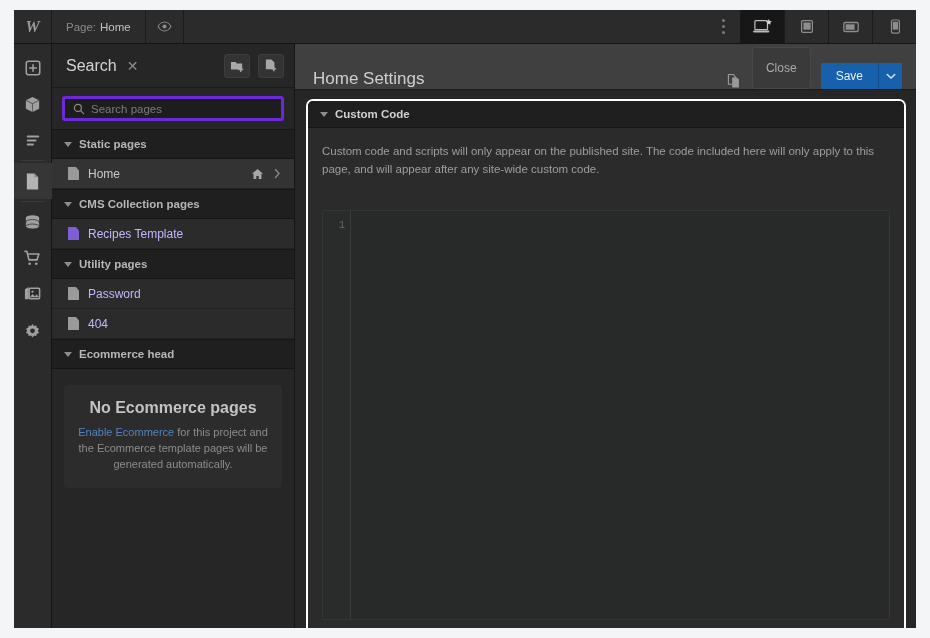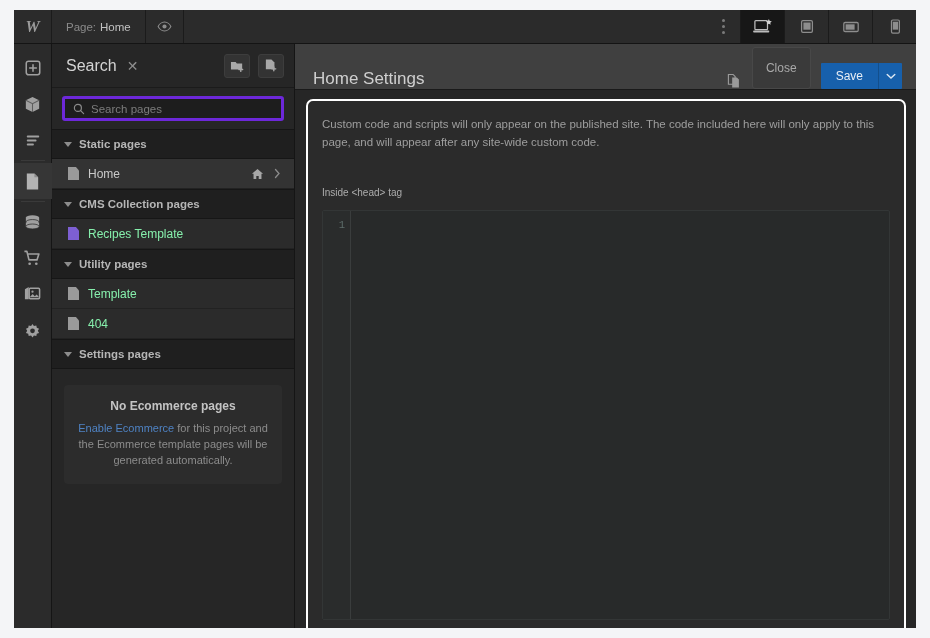--- a/index.html
+++ b/index.html
@@ -108,32 +108,32 @@
     padding: 0 12px; background: #1f1f1f;
     border-top: 1px solid #161616; border-bottom: 1px solid #161616;
     font-size: 11.5px; font-weight: bold; color: #b6b6b6;
   }
   .caret { width: 0; height: 0; border-left: 4px solid transparent;
            border-right: 4px solid transparent; border-top: 5px solid #8d8d8d; }
   .page-row {
     height: 30px; display: flex; align-items: center; gap: 9px;
     padding: 0 12px 0 16px; background: #2b2b2b;
     border-bottom: 1px solid #222222;
-    font-size: 12px; color: #86efac;
+    font-size: 12px; color: #c4b5fd;
   }
   .page-row.hover { background: #333333; color: #c9c9c9; }
   .page-row .pr-label { flex: 1; }
   .pg-icon { width: 11px; height: 13px; background: #9a9a9a;
              clip-path: polygon(0 0, 72% 0, 100% 26%, 100% 100%, 0 100%); }
   .pg-icon.cms { background: #7d5fd3; }
   .empty-card {
     margin: 16px 12px; padding: 14px 12px 16px;
     background: #2c2c2c; border-radius: 4px; text-align: center;
   }
-  .empty-title { font-size: 12px; font-weight: bold; color: #c3c3c3; margin-bottom: 7px; }
+  .empty-title { font-size: 16px; font-weight: bold; color: #c3c3c3; margin-bottom: 7px; }
   .empty-text { font-size: 11px; color: #8c8c8c; line-height: 16px; }
   .empty-text a { color: #4f83c4; text-decoration: none; }
 
   
   .settings {
     position: absolute; left: 281px; top: 34px;
     width: 621px; height: 584px;
     background: #262626;
   }
   .settings-header {
@@ -394,30 +394,30 @@
       <span class="pg-icon cms"></span>
       <span class="pr-label">Recipes Template</span>
     </div>
 
     <div class="group-header">
       <span class="caret"></span>
       <span>Utility pages</span>
     </div>
     <div class="page-row">
       <span class="pg-icon"></span>
-      <span class="pr-label">Template</span>
+      <span class="pr-label">Password</span>
     </div>
     <div class="page-row">
       <span class="pg-icon"></span>
       <span class="pr-label">404</span>
     </div>
 
     <div class="group-header">
       <span class="caret"></span>
-      <span>Settings pages</span>
+      <span>Ecommerce head</span>
     </div>
     <div class="empty-card">
       <div class="empty-title">No Ecommerce pages</div>
       <div class="empty-text">
         <a href="#">Enable Ecommerce</a><span> for this project and the Ecommerce template pages will be generated automatically.</span>
       </div>
     </div>
   </div>
 
   <div class="settings">
@@ -434,20 +434,24 @@
         <span class="btn-save">Save</span>
         <span class="btn-save-caret">
           <svg width="10" height="7" viewBox="0 0 10 7">
             <path d="M1.2 1.5L5 5 8.8 1.5" fill="none" stroke="#dce7f2" stroke-width="1.4" stroke-linecap="round"></path>
           </svg>
         </span>
       </span>
     </div>
 
     <div class="cc-highlight">
+      <div class="cc-header">
+        <span class="caret"></span>
+        <span>Custom Code</span>
+      </div>
       <div class="cc-body">
         <div class="cc-desc">Custom code and scripts will only appear on the published site. The code included here will only apply to this page, and will appear after any site-wide custom code.</div>
         <div class="cc-label">Inside &lt;head&gt; tag</div>
       </div>
       <div class="code-editor">
         <div class="gutter">
           <div class="ln">1</div>
         </div>
         <div class="code-area"></div>
       </div>

